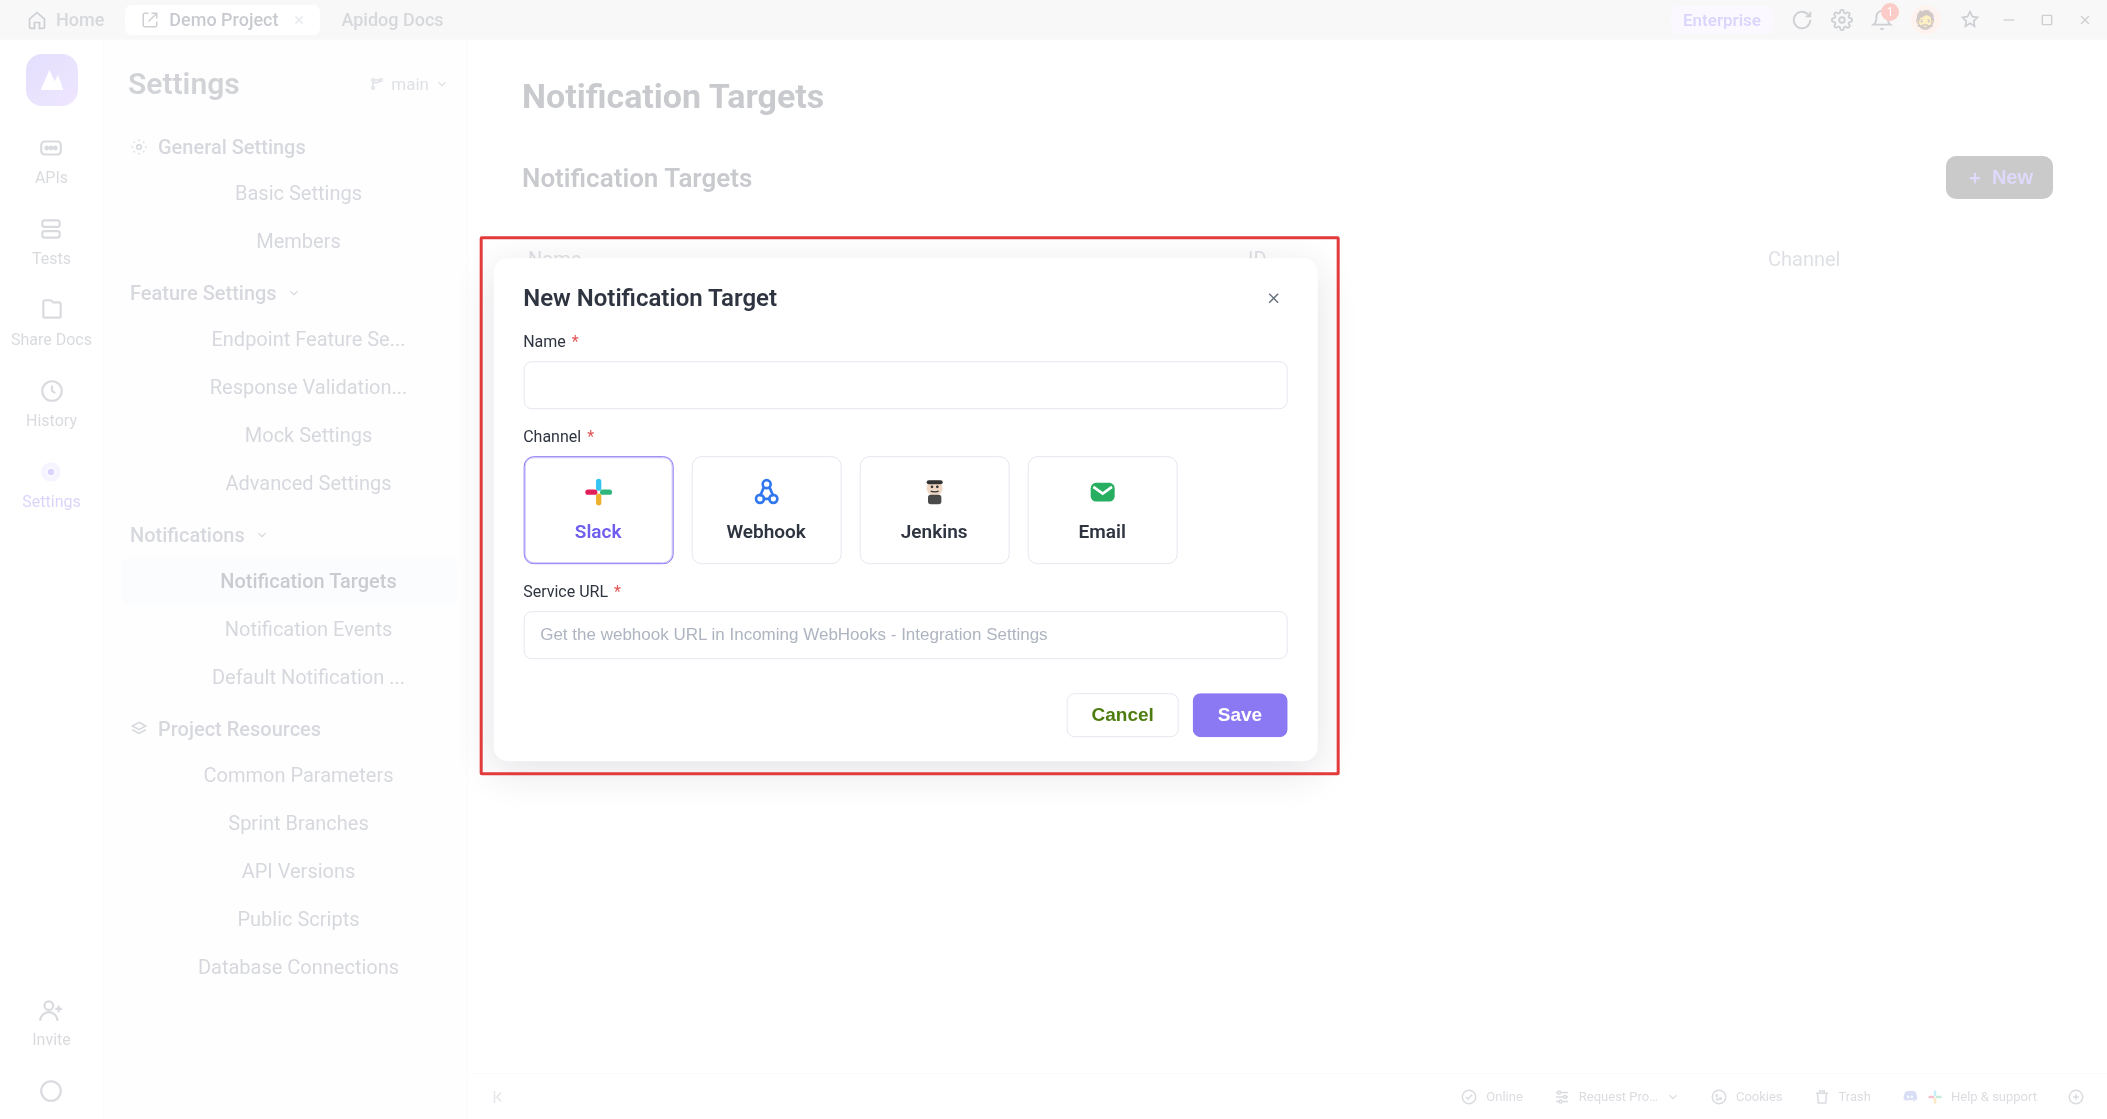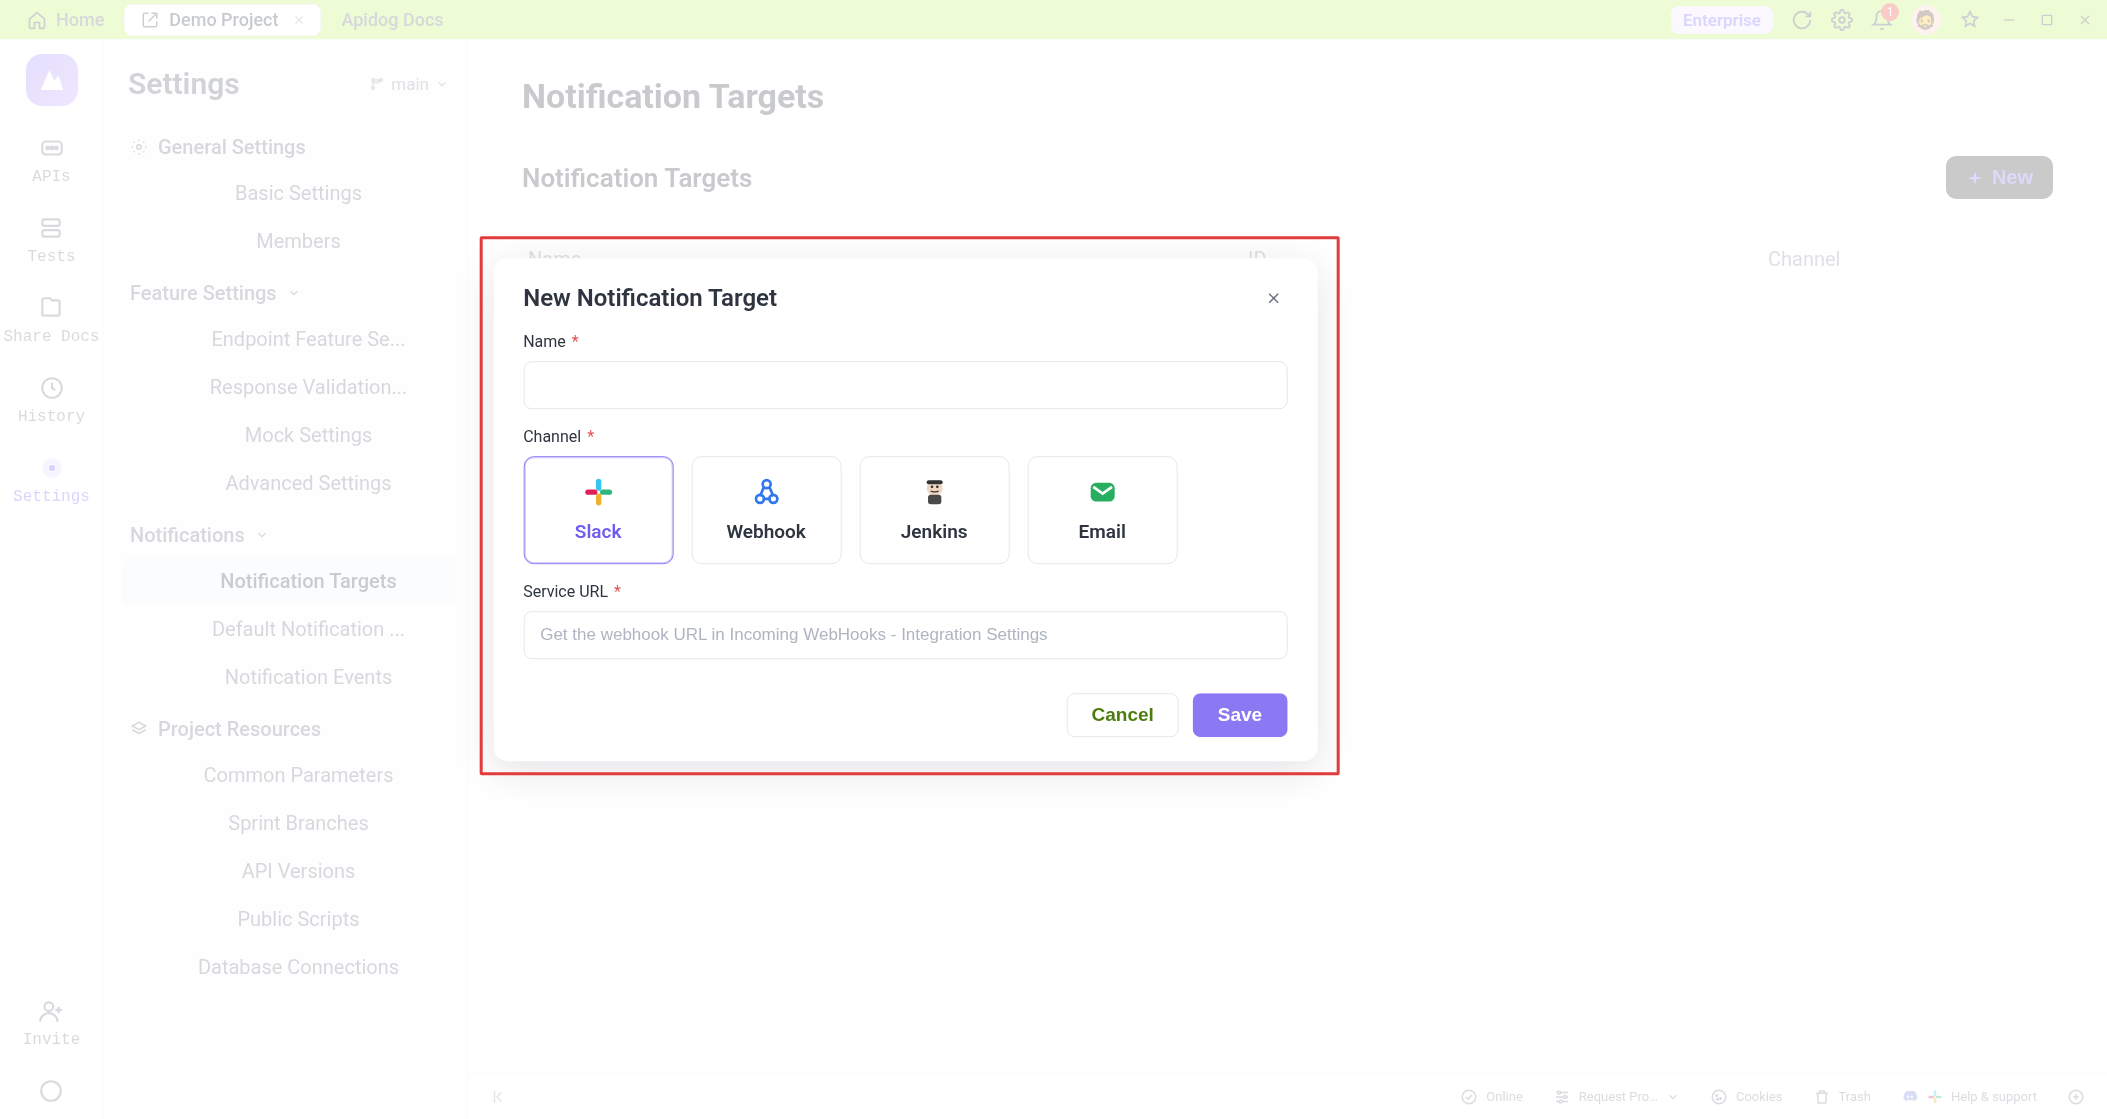--- a/index.html
+++ b/index.html
@@ -10,21 +10,21 @@
     width: 2107px;
     height: 1119px;
     overflow: hidden;
     position: relative;
     transform-origin: top left;
   }
 
   
   .titlebar {
     height: 40px;
-    background: #bef264;
+    background: #e5e5e5;
     display: flex;
     align-items: center;
     padding: 0 12px;
     border-bottom: 1px solid #eceef3;
   }
   .tabs { display:flex; align-items:center; gap:6px; }
   .app-tab {
     display:flex; align-items:center; gap:8px;
     height: 32px; padding: 0 14px;
     border-radius: 8px;
@@ -49,21 +49,21 @@
   }
   .avatar { width:30px; height:30px; border-radius:15px; background:#fbd5c6; display:flex; align-items:center; justify-content:center; font-size:18px; }
   .win-btn { width:20px; height:20px; color:#555; }
 
   
   .workspace { display:flex; height: calc(100% - 40px); }
   .rail {
     width: 104px; background:#fff; border-right:1px solid #eef0f4;
     display:flex; flex-direction:column; align-items:center; padding-top:14px; gap:28px;
   }
-  .rail-item { display:flex; flex-direction:column; align-items:center; gap:6px; color:#777c88; font-size:16px; cursor:pointer;font-family:Liberation Mono, monospace; }
+  .rail-item { display:flex; flex-direction:column; align-items:center; gap:6px; color:#777c88; font-size:16px; cursor:pointer; }
   .rail-item.active { color:#7965f1; }
   .rail-item .ri { width:28px; height:28px; display:flex; align-items:center; justify-content:center; }
   .rail-logo { width:52px; height:52px; border-radius:16px; background:linear-gradient(135deg,#9b8bf7,#c6a8ff); display:flex; align-items:center; justify-content:center; color:#fff; font-weight:700; }
 
   .rail-bottom { margin-top:auto; margin-bottom:14px; display:flex; flex-direction:column; align-items:center; gap:28px; }
 
   
   .sidebar {
     width: 364px; background:#fbfcfd; border-right:1px solid #eef0f4;
     padding: 16px 10px 0 18px; overflow:hidden; position:relative;
@@ -363,22 +363,22 @@
 
     <div class="nav-group">
       <div class="nav-head">
         <span>Notifications</span>
         <svg width="14" height="14" viewBox="0 0 24 24" fill="none" stroke="currentColor" stroke-width="2">
             <path d="M6 9l6 6 6-6"></path>
           </svg>
       </div>
       <div class="nav-sub">
         <div class="nav-item active">Notification Targets</div>
+        <div class="nav-item">Notification Events</div>
         <div class="nav-item">Default Notification ...</div>
-        <div class="nav-item">Notification Events</div>
       </div>
     </div>
 
     <div class="nav-group">
       <div class="nav-head">
         <svg width="18" height="18" viewBox="0 0 24 24" fill="none" stroke="currentColor" stroke-width="2">
             <path d="M12 3l9 5-9 5-9-5 9-5z"></path>
             <path d="M3 13l9 5 9-5"></path>
           </svg>
         <span>Project Resources</span>

